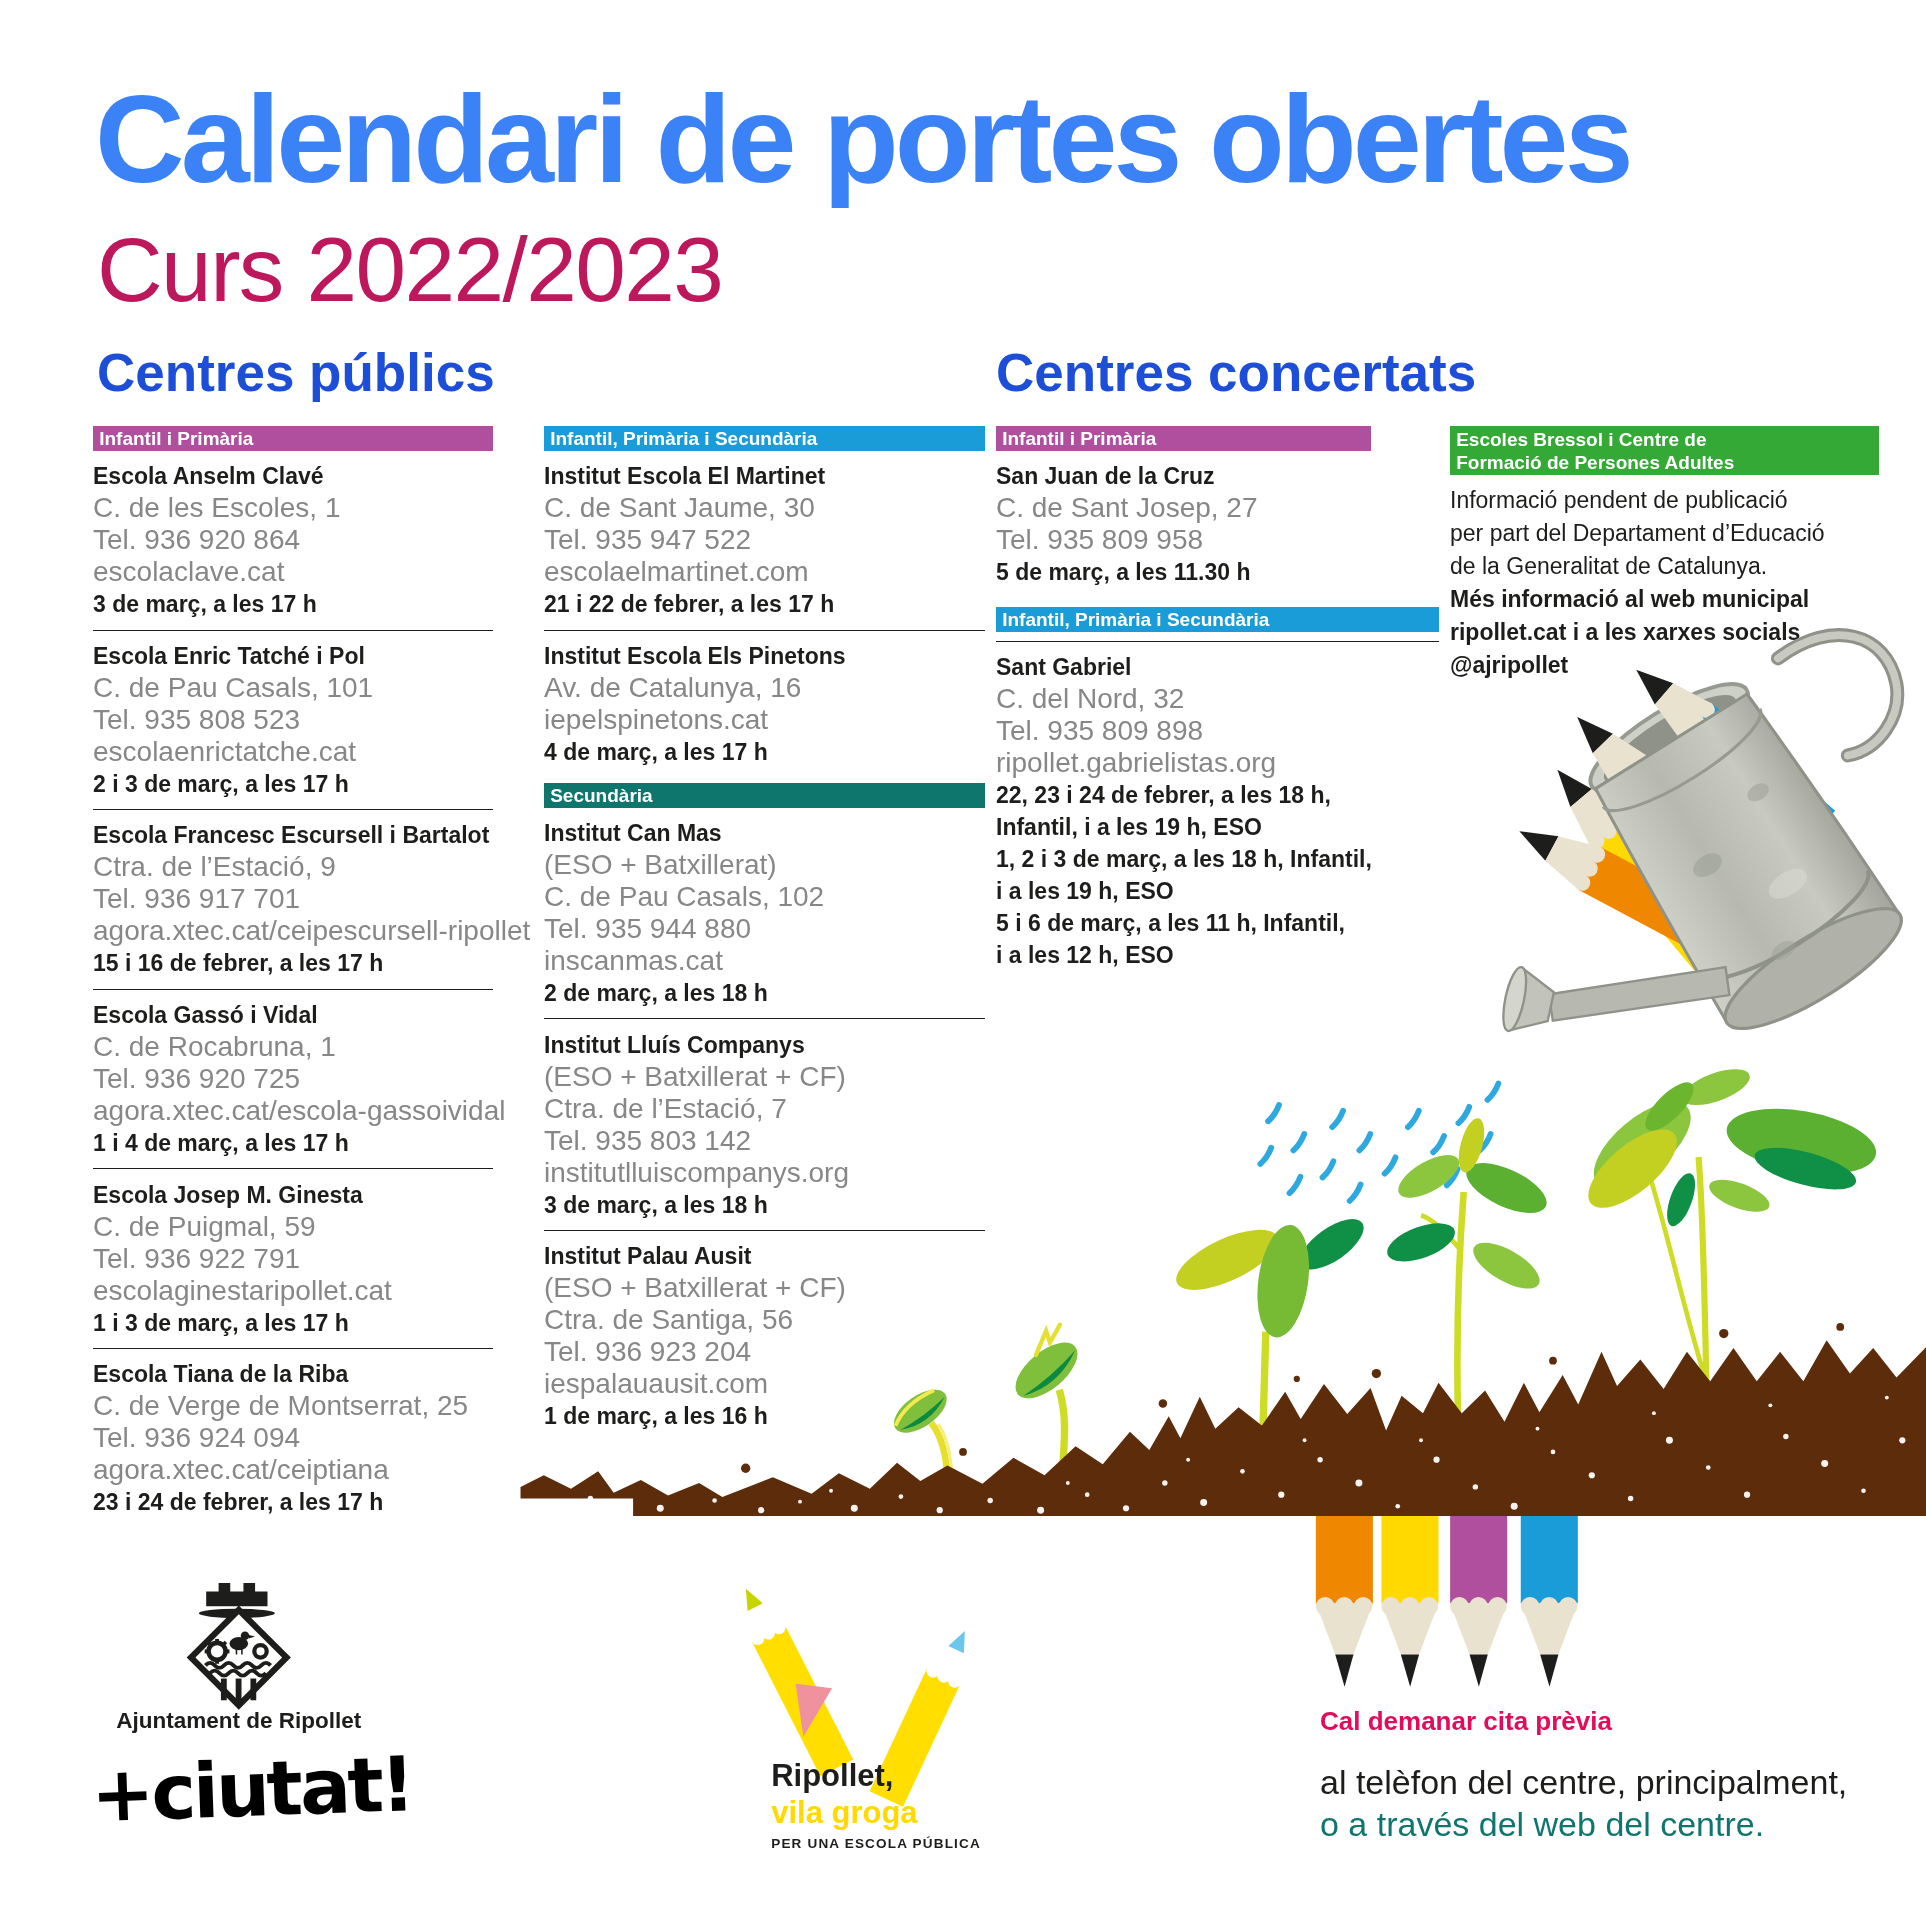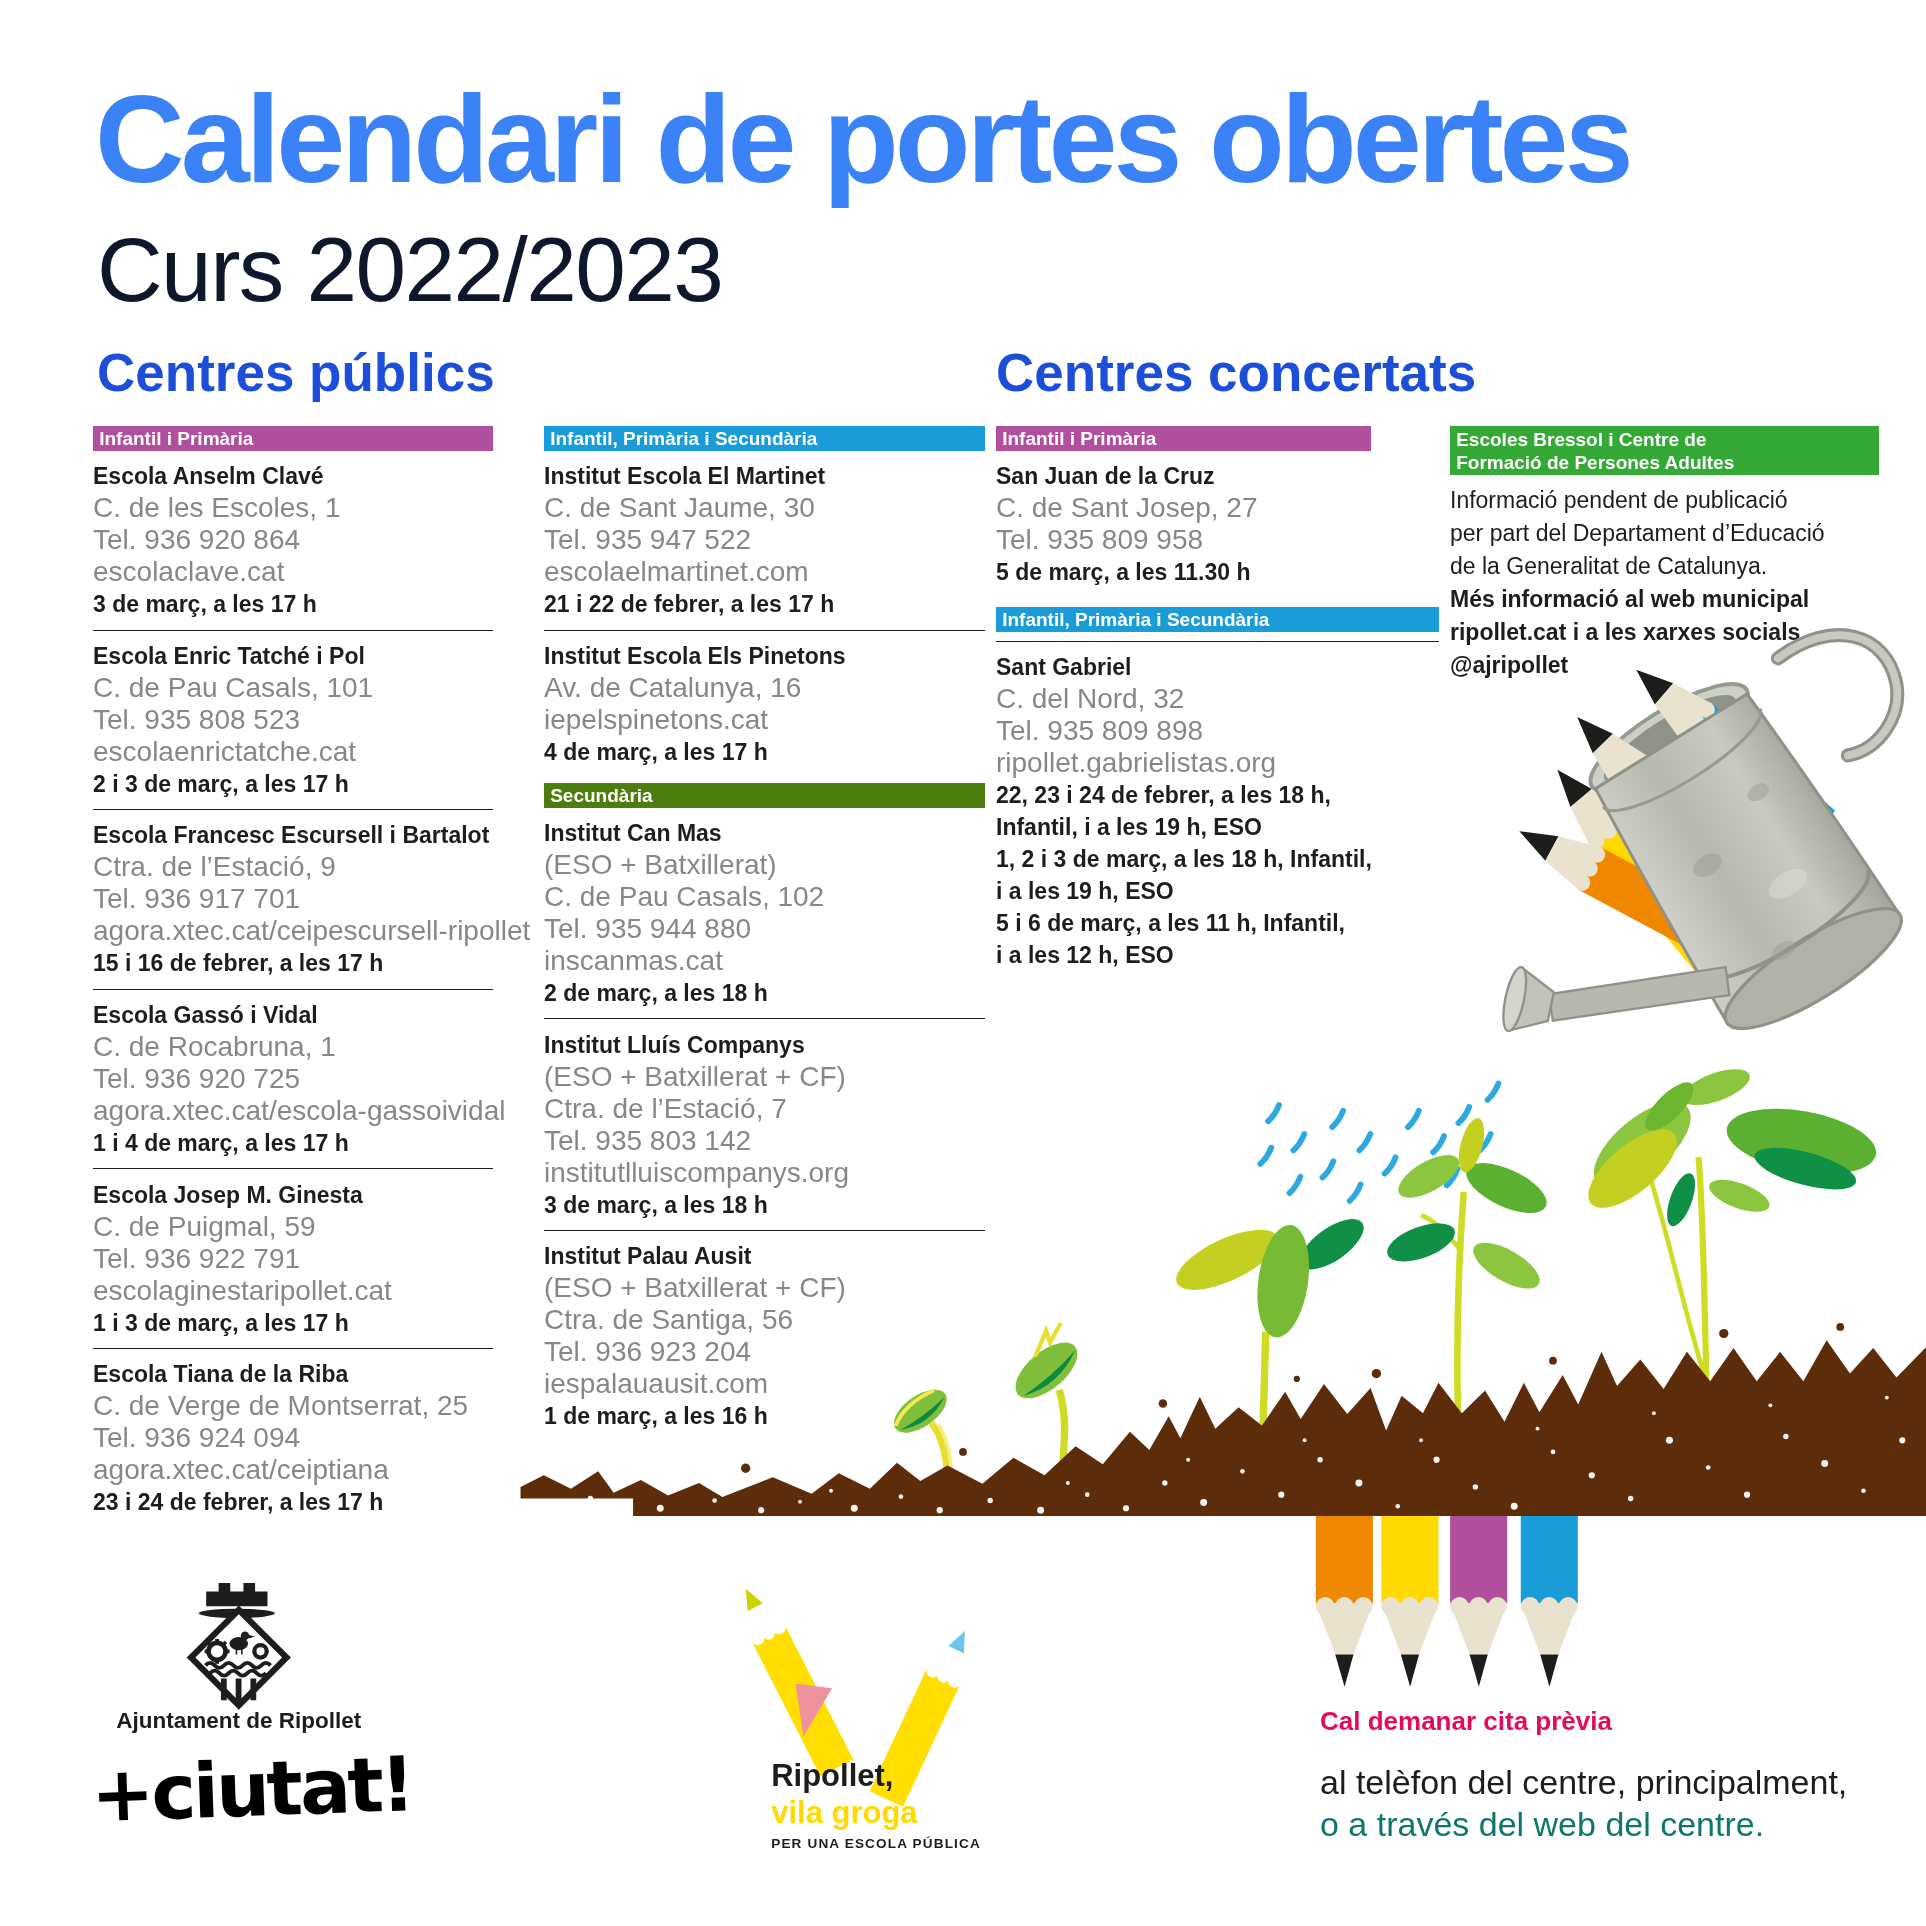--- a/index.html
+++ b/index.html
@@ -1,21 +1,21 @@
 <!DOCTYPE html>
 <html style="font-size:6.2px"><head>
 <meta charset="utf-8">
 <style>
   html,body{margin:0;padding:0;background:#fff;}
   #poster{position:relative;width:1926px;height:1926px;background:#ffffff;overflow:hidden;
           font-family:"Liberation Sans", sans-serif;color:#1d1d1b;}
   .abs{position:absolute;}
   
   .title{left:95px;top:68px;font-size:124px;font-weight:bold;letter-spacing:-3.9px;color:#3b82f6;white-space:nowrap;}
-  .subtitle{left:97px;top:218px;font-size:91px;font-weight:400;letter-spacing:-1.6px;color:#0f172a;white-space:nowrap;}
+  .subtitle{left:97px;top:218px;font-size:91px;font-weight:400;letter-spacing:-1.6px;color:#be185d;white-space:nowrap;}
   .sechead{font-size:53px;font-weight:bold;color:#1d4ed8;white-space:nowrap;}
   
   .col{position:absolute;top:426px;}
   .bar{box-sizing:border-box;height:25px;line-height:25px;padding-left:6.2px;
        font-size:19px;font-weight:bold;color:#fff;white-space:nowrap;overflow:hidden;}
   .bar.two{height:auto;line-height:23px;padding-top:1.6px;padding-bottom:1.6px;}
   .entry{margin-top:9.3px;}
   .nm,.dt{font-size:23px;font-weight:bold;line-height:32px;color:#1d1d1b;white-space:nowrap;}
   .ln{font-size:28px;line-height:32px;color:#878787;white-space:nowrap;}
   .rule{border-top:1.6px solid #1d1d1b;margin-top:9.3px;height:0;}
@@ -108,21 +108,21 @@
     </div>
     <div class="rule"></div>
 
     <div class="entry">
       <div class="nm">Institut Escola Els Pinetons</div>
       <div class="ln">Av. de Catalunya, 16</div>
       <div class="ln">iepelspinetons.cat</div>
       <div class="dt">4 de març, a les 17 h</div>
     </div>
 
-    <div class="bar gapbar" style="background:#4d7c0f;margin-top:15px;">Secundària</div>
+    <div class="bar gapbar" style="background:#0f766e;margin-top:15px;">Secundària</div>
 
     <div class="entry">
       <div class="nm">Institut Can Mas</div>
       <div class="ln">(ESO + Batxillerat)</div>
       <div class="ln">C. de Pau Casals, 102</div>
       <div class="ln">Tel. 935 944 880</div>
       <div class="ln">inscanmas.cat</div>
       <div class="dt">2 de març, a les 18 h</div>
     </div>
     <div class="rule"></div>

